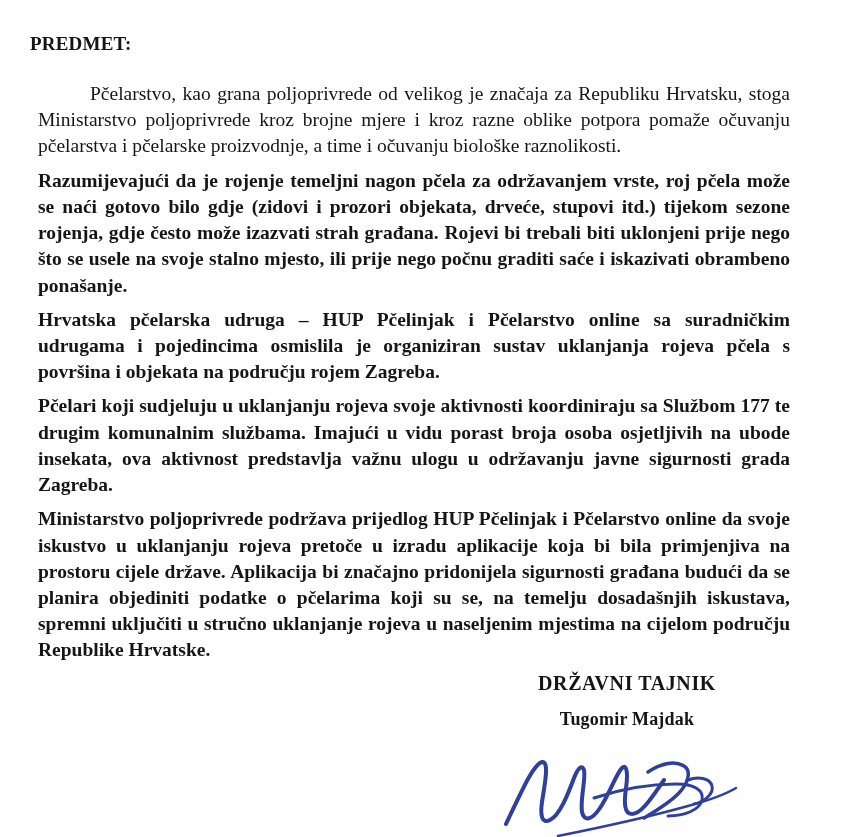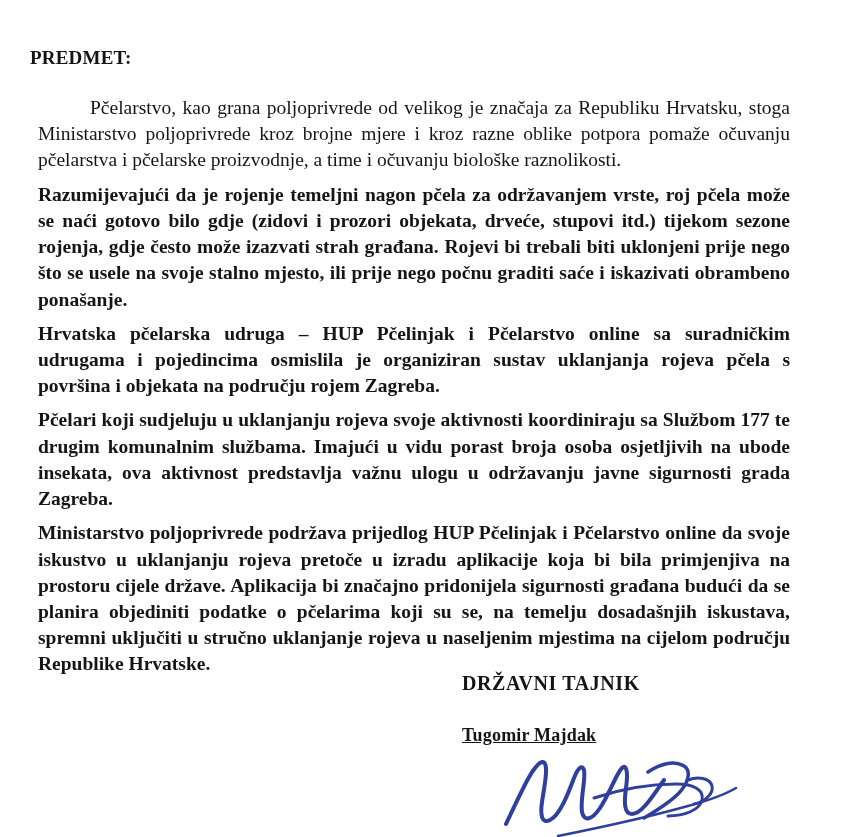--- a/index.html
+++ b/index.html
@@ -14,21 +14,21 @@
     color: #151515;
     position: relative;
     overflow: hidden;
   }
 
   .page {
     position: relative;
     width: 850px;
     height: 837px;
     box-sizing: border-box;
-    padding: 38px 52px 0 30px;
+    padding: 24px 52px 0 30px;
   }
 
   
   .subject-block {
     display: flex;
     align-items: flex-start;
     margin-top: 8px;
   }
   .subject-label {
     font-weight: bold;
@@ -75,35 +75,34 @@
     margin-top: 0px;
     font-weight: bold;
   }
 
   
   .signature-area {
     position: absolute;
     right: 58px;
     top: 672px;
     width: 330px;
-    text-align: left;
+    text-align: center;
   }
   .sig-title {
     font-weight: bold;
     font-size: 20px;
     letter-spacing: 0.6px;
     white-space: nowrap;
   }
   .sig-name {
     font-weight: bold;
     font-size: 18px;
-    margin-top: 30px;
+    margin-top: 14px;
     letter-spacing: 0.2px;
     white-space: nowrap;
-    text-decoration: underline;
   }
   .sig-mark {
     position: absolute;
     left: 36px;
     top: 78px;
     width: 250px;
     height: 90px;
     pointer-events: none;
   }
 </style>

